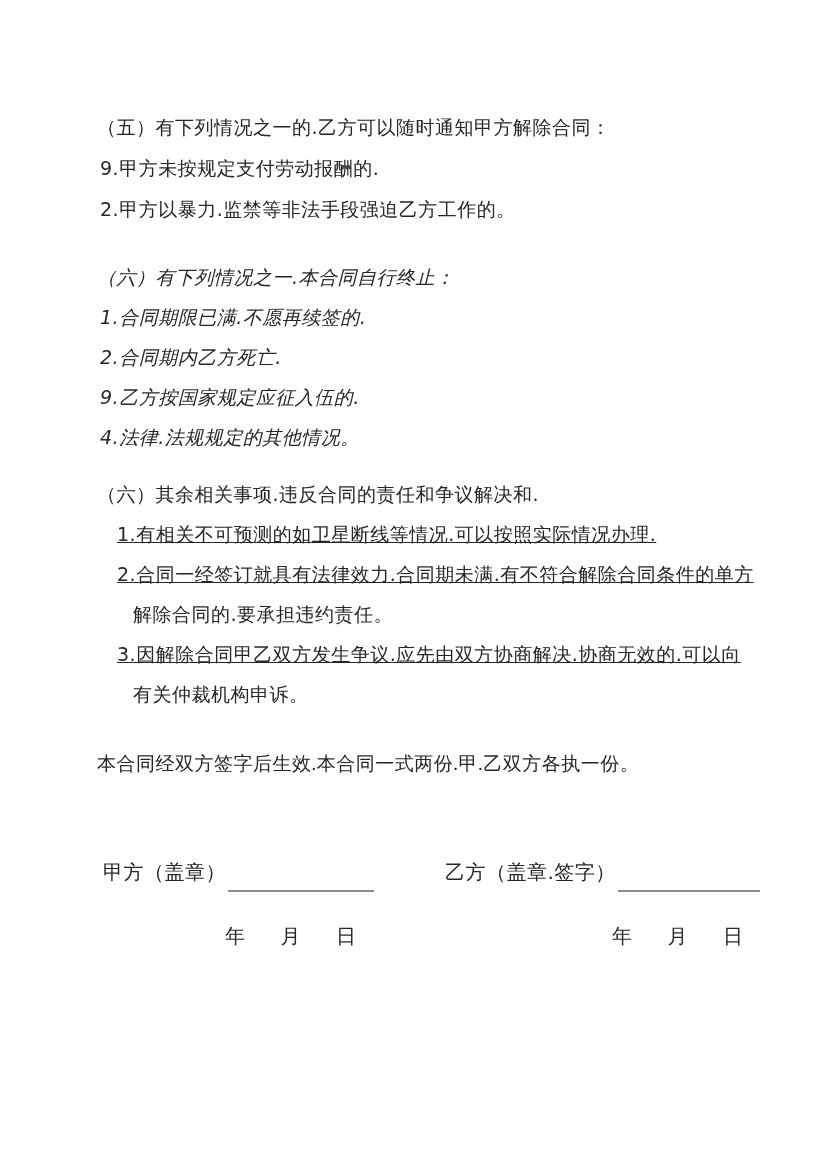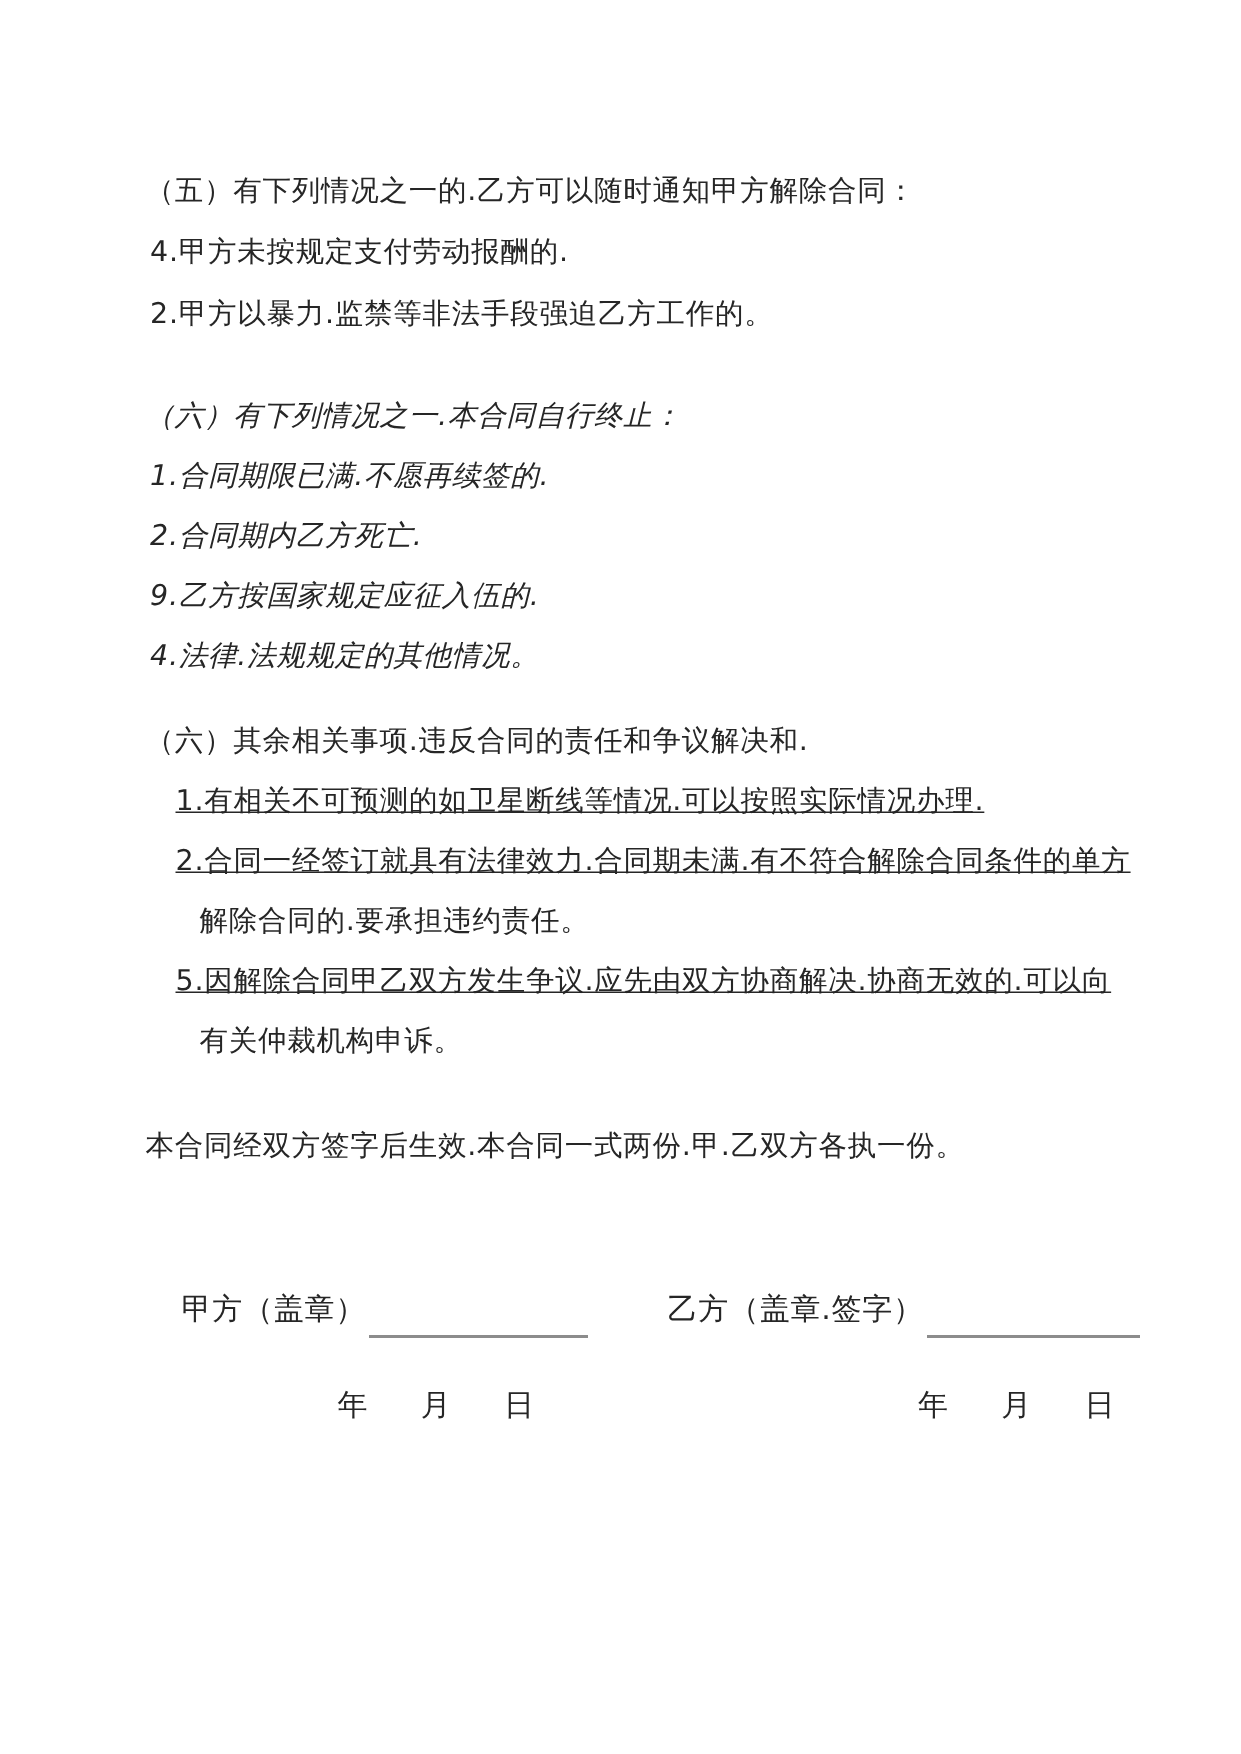--- a/index.html
+++ b/index.html
@@ -32,30 +32,31 @@
   .sec-c { top: 474px; }
   .item-ab { padding-left: 3px; }
   .c-first { padding-left: 20px; text-decoration: underline; }
   .c-cont  { padding-left: 36px; }
   .closing {
     position: absolute;
     left: 97px;
     top: 744px;
     line-height: 40px;
     white-space: nowrap;
+    font-family: Liberation Serif, serif;
   }
   .sig-group {
     position: absolute;
     top: 858px;
     display: flex;
     align-items: flex-end;
     font-size: 20px;
     line-height: 28px;
   }
-  .sig-a { left: 121px; justify-content: center; }
+  .sig-a { left: 103px; justify-content: center; }
   .sig-b { left: 445px; justify-content: space-between; }
   .sig-line {
     display: inline-block;
     border-bottom: 2px solid #8c8c8c;
     transform: translateY(6px);
     margin-left: 2px;
   }
   .sig-line-a { width: 146px; }
   .sig-line-b { width: 142px; }
   .date-group {
@@ -69,38 +70,38 @@
   .date-a { left: 225px; }
   .date-b { left: 612px; }
 </style>
 </head>
 <body>
 
 <div class="page">
 
   <div class="section sec-a">
     <div class="line">（五）有下列情况之一的.乙方可以随时通知甲方解除合同：</div>
-    <div class="line item-ab">4.甲方未按规定支付劳动报酬的.</div>
+    <div class="line item-ab">9.甲方未按规定支付劳动报酬的.</div>
     <div class="line item-ab">2.甲方以暴力.监禁等非法手段强迫乙方工作的。</div>
   </div>
 
   <div class="section sec-b">
     <div class="line">（六）有下列情况之一.本合同自行终止：</div>
     <div class="line item-ab">1.合同期限已满.不愿再续签的.</div>
     <div class="line item-ab">2.合同期内乙方死亡.</div>
     <div class="line item-ab">9.乙方按国家规定应征入伍的.</div>
     <div class="line item-ab">4.法律.法规规定的其他情况。</div>
   </div>
 
   <div class="section sec-c">
     <div class="line">（六）其余相关事项.违反合同的责任和争议解决和.</div>
     <div class="line c-first">1.有相关不可预测的如卫星断线等情况.可以按照实际情况办理.</div>
     <div class="line c-first">2.合同一经签订就具有法律效力.合同期未满.有不符合解除合同条件的单方</div>
     <div class="line c-cont">解除合同的.要承担违约责任。</div>
-    <div class="line c-first">5.因解除合同甲乙双方发生争议.应先由双方协商解决.协商无效的.可以向</div>
+    <div class="line c-first">3.因解除合同甲乙双方发生争议.应先由双方协商解决.协商无效的.可以向</div>
     <div class="line c-cont">有关仲裁机构申诉。</div>
   </div>
 
   <div class="closing">本合同经双方签字后生效.本合同一式两份.甲.乙双方各执一份。</div>
 
   <div class="sig-group sig-a">
     <span>甲方（盖章）</span>
     <span class="sig-line sig-line-a"></span>
   </div>
 

